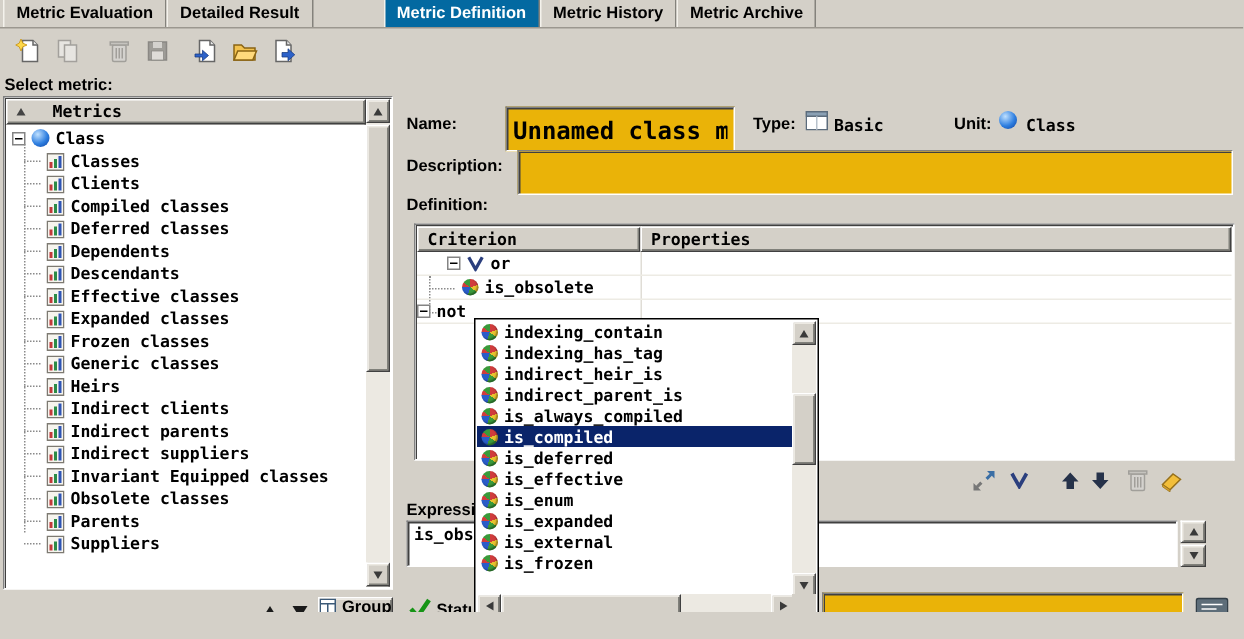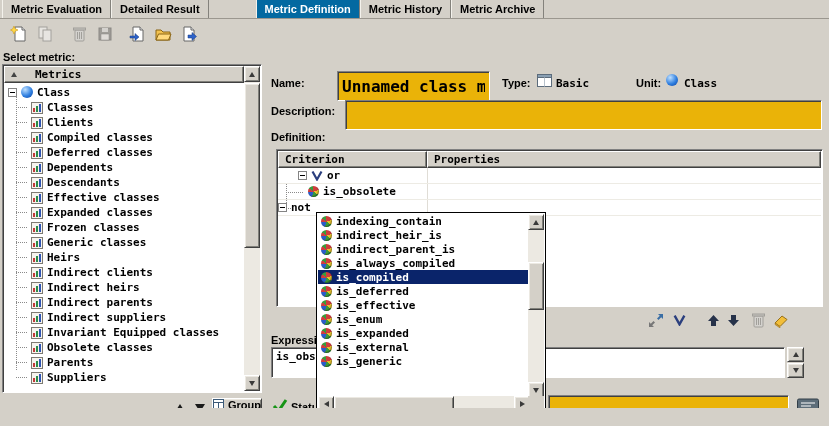--- a/index.html
+++ b/index.html
@@ -292,29 +292,20 @@
           <div class="titem">
             <svg width="12" height="12" viewBox="0 0 12 12">
               <rect x="0.5" y="0.5" width="11" height="11" fill="#f6f4ee" stroke="#7d7a72"></rect>
               <rect x="2" y="6" width="2" height="4" fill="#c23a3a"></rect>
               <rect x="5" y="4" width="2" height="6" fill="#2c8c46"></rect>
               <rect x="8" y="2" width="2" height="8" fill="#2f55b4"></rect>
             </svg>
             <span class="mono">Indirect clients</span>
           </div>
 
-          <div class="titem">
-            <svg width="12" height="12" viewBox="0 0 12 12">
-              <rect x="0.5" y="0.5" width="11" height="11" fill="#f6f4ee" stroke="#7d7a72"></rect>
-              <rect x="2" y="6" width="2" height="4" fill="#c23a3a"></rect>
-              <rect x="5" y="4" width="2" height="6" fill="#2c8c46"></rect>
-              <rect x="8" y="2" width="2" height="8" fill="#2f55b4"></rect>
-            </svg>
-            <span class="mono">Indirect heirs</span>
-          </div>
 
           <div class="titem">
             <svg width="12" height="12" viewBox="0 0 12 12">
               <rect x="0.5" y="0.5" width="11" height="11" fill="#f6f4ee" stroke="#7d7a72"></rect>
               <rect x="2" y="6" width="2" height="4" fill="#c23a3a"></rect>
               <rect x="5" y="4" width="2" height="6" fill="#2c8c46"></rect>
               <rect x="8" y="2" width="2" height="8" fill="#2f55b4"></rect>
             </svg>
             <span class="mono">Indirect parents</span>
           </div>
@@ -501,20 +492,24 @@
     </svg>
 
   <div id="criterion-dropdown">
     <div class="ditems mono">
 
         <div class="ditem">
           <span class="ball"></span>
           <span>indexing_contain</span>
         </div>
 
+        <div class="ditem">
+          <span class="ball"></span>
+          <span>indexing_has_tag</span>
+        </div>
 
         <div class="ditem">
           <span class="ball"></span>
           <span>indirect_heir_is</span>
         </div>
 
         <div class="ditem">
           <span class="ball"></span>
           <span>indirect_parent_is</span>
         </div>
@@ -547,25 +542,25 @@
         <div class="ditem">
           <span class="ball"></span>
           <span>is_expanded</span>
         </div>
 
         <div class="ditem">
           <span class="ball"></span>
           <span>is_external</span>
         </div>
 
-
-        <div class="ditem">
-          <span class="ball"></span>
-          <span>is_generic</span>
-        </div>
+        <div class="ditem">
+          <span class="ball"></span>
+          <span>is_frozen</span>
+        </div>
+
       </div>
     <div class="dvscroll">
       <div class="sbtn btn3d" style="top:0">
           <span class="tu"></span>
         </div>
       <div class="thumb btn3d" style="top:48px; height:48px"></div>
       <div class="sbtn btn3d" style="bottom:0">
           <span class="td"></span>
         </div>
     </div>

